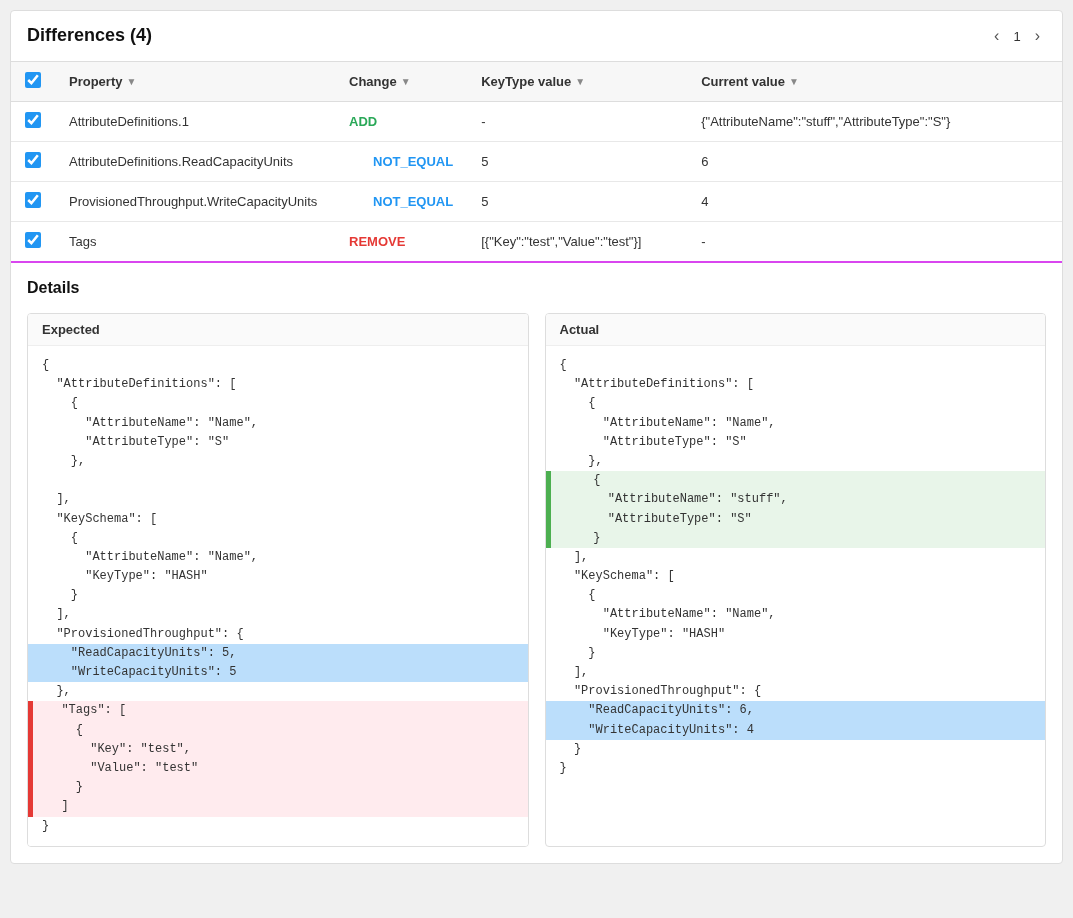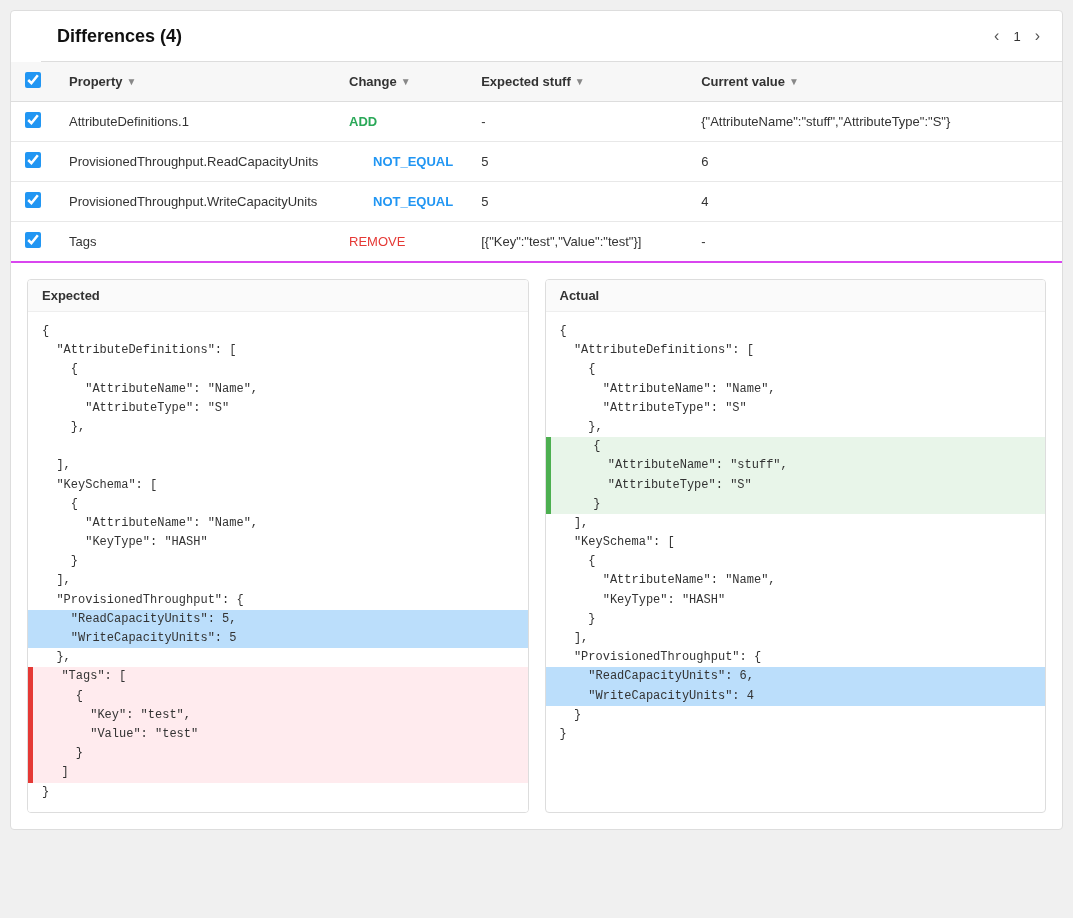--- a/index.html
+++ b/index.html
@@ -12,25 +12,23 @@
     .container {
       background: #fff;
       margin: 10px;
       border: 1px solid #ddd;
       border-radius: 4px;
       overflow: hidden;
     }
     
     .header {
       display: flex;
-      align-items: center;
       justify-content: space-between;
       padding: 14px 16px;
       border-bottom: 1px solid #ddd;
-      margin-left: 30px;
     }
     .header-title {
       font-size: 18px;
       font-weight: 700;
       color: #111;
     }
     .pagination {
       display: flex;
       align-items: center;
       gap: 8px;
@@ -85,21 +83,21 @@
       vertical-align: middle;
     }
     .col-check { width: 44px; }
     .col-property { width: 280px; }
     .col-change { width: 120px; }
     .col-expected { width: 220px; }
     .col-current { }
 
     .change-add { color: #2aa858; font-weight: 600; }
     .change-not-equal { color: #2196f3; font-weight: 600; padding-left: 24px; }
-    .change-remove { color: #e53935; font-weight: 400; text-align: right; }
+    .change-remove { color: #e53935; font-weight: 700; text-align: right; }
 
     input[type="checkbox"] {
       width: 16px;
       height: 16px;
       accent-color: #2196f3;
       cursor: pointer;
     }
 
     
     .details-section {
@@ -210,21 +208,21 @@
             </div>
           </th>
           <th class="col-change">
             <div class="th-inner">
               <span>Change</span>
               <span class="sort-icon">▼</span>
             </div>
           </th>
           <th class="col-expected">
             <div class="th-inner">
-              <span>Expected stuff</span>
+              <span>KeyType value</span>
               <span class="sort-icon">▼</span>
             </div>
           </th>
           <th class="col-current">
             <div class="th-inner">
               <span>Current value</span>
               <span class="sort-icon">▼</span>
             </div>
           </th>
         </tr>
@@ -238,21 +236,21 @@
     <td class="col-change">
       <span class="change-add">ADD</span>
     </td>
     <td class="col-expected">-</td>
     <td class="col-current">{"AttributeName":"stuff","AttributeType":"S"}</td>
   </tr>
           <tr>
     <td class="col-check">
       <input type="checkbox" checked="" style="">
     </td>
-    <td class="col-property">ProvisionedThroughput.ReadCapacityUnits</td>
+    <td class="col-property">AttributeDefinitions.ReadCapacityUnits</td>
     <td class="col-change">
       <span class="change-not-equal">NOT_EQUAL</span>
     </td>
     <td class="col-expected">5</td>
     <td class="col-current">6</td>
   </tr>
           <tr>
     <td class="col-check">
       <input type="checkbox" checked="" style="">
     </td>
@@ -272,20 +270,21 @@
       <span class="change-remove">REMOVE</span>
     </td>
     <td class="col-expected">[{"Key":"test","Value":"test"}]</td>
     <td class="col-current">-</td>
   </tr>
         </tbody>
     </table>
   </div>
 
   <div class="details-section">
+    <div class="details-title">Details</div>
     <div class="code-panels">
 
       <div class="code-panel">
         <div class="code-panel-label">Expected</div>
         <div class="code-body">
 <span class="code-line">{</span>
 <span class="code-line">  "AttributeDefinitions": [</span>
 <span class="code-line">    {</span>
 <span class="code-line">      "AttributeName": "Name",</span>
 <span class="code-line">      "AttributeType": "S"</span>

